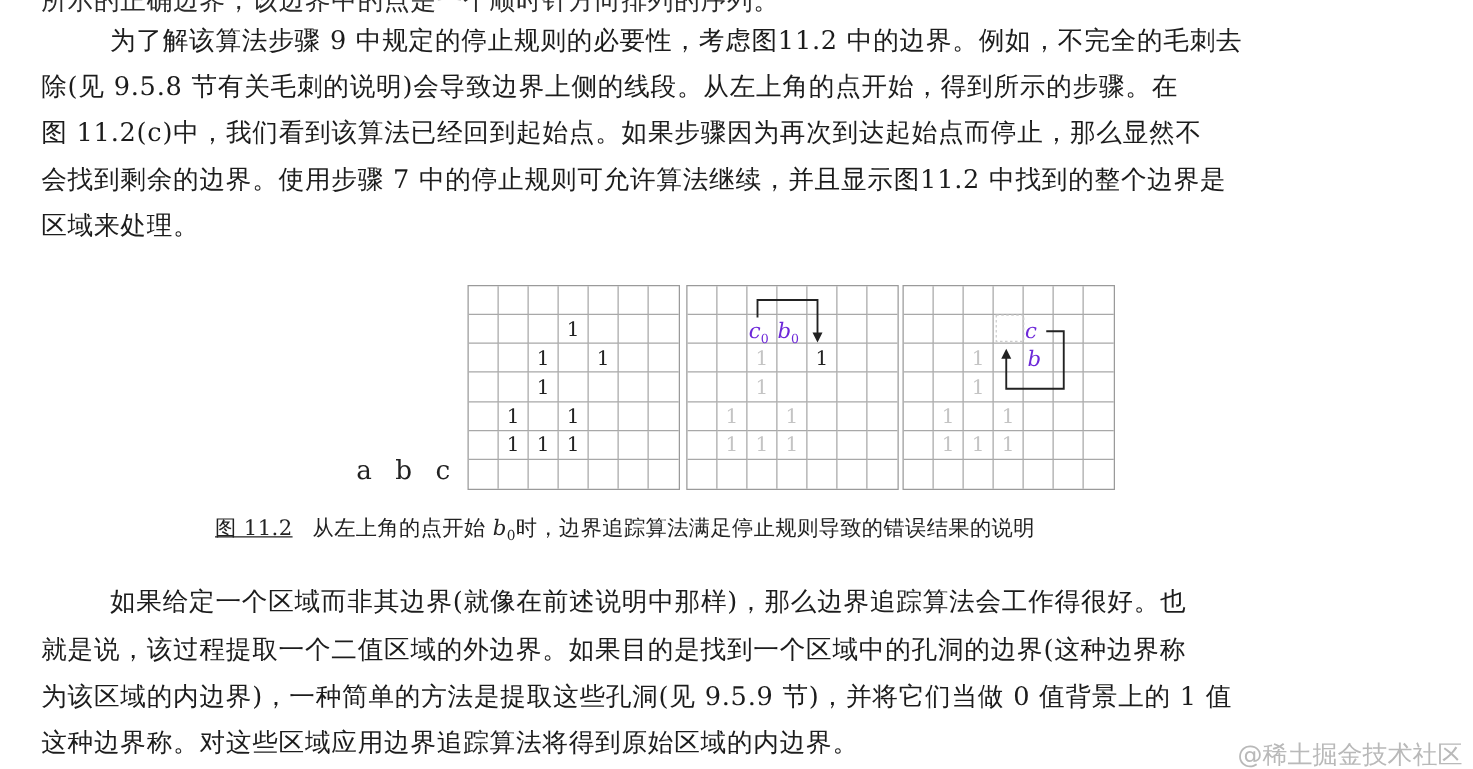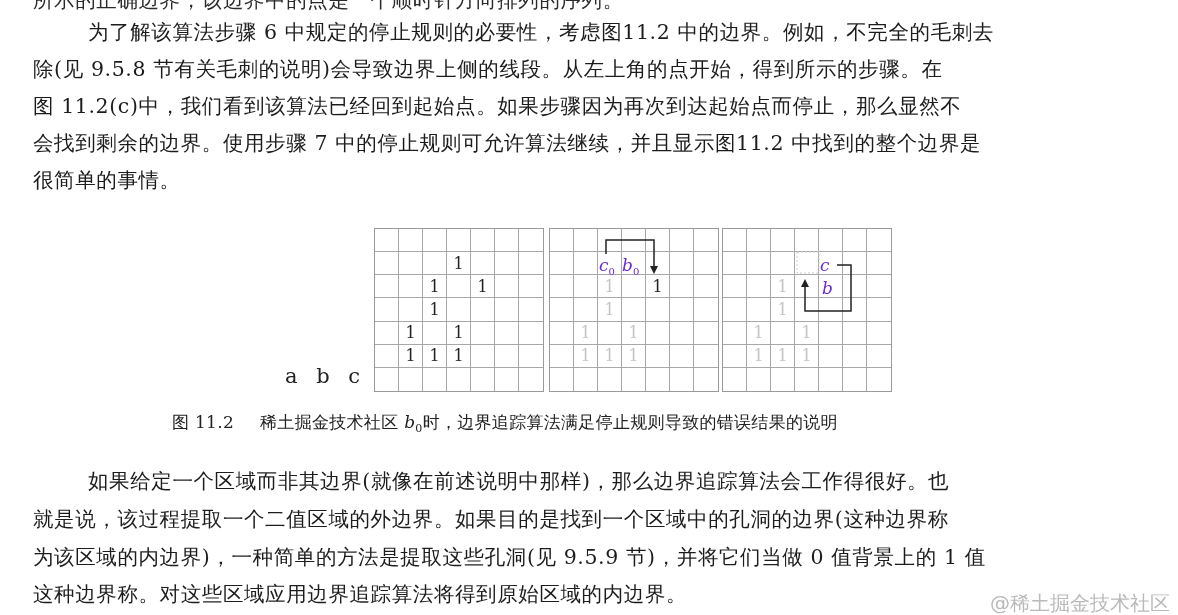--- a/index.html
+++ b/index.html
@@ -29,38 +29,38 @@
     .cell:nth-last-child(-n+7) { border-bottom: none; }
     .panel-labels {
       position: absolute; left: 285px; top: 364px; font-size: 21px; letter-spacing: 6px; color: #222;
     }
     .overlay { position: absolute; left: 0; top: 0; pointer-events: none; }
     .glabel { position: absolute; font-style: italic; font-size: 17px; color: #6d28d9; }
     .caption {
       position: absolute; left: 172px; top: 411px; font-size: 17px; color: #222; white-space: nowrap;
       letter-spacing: 0.3px;
     }
-    .caption .num { margin-right: 26px; }
+    .caption .num { margin-right: 16px; text-decoration: underline; }
     .caption sub { font-size: 11px; }
     .watermark {
       position: absolute; right: 8px; top: 590px; font-size: 20px; color: #b9b9b9;
       font-family: "DejaVu Sans", sans-serif;
     }
   </style>
 </head>
 <body>
 
 <div>
   <div class="line clip-top">所示的正确边界，该边界中的点是一个顺时针方向排列的序列。</div>
 
-  <div class="line indent" style="top:18px">为了解该算法步骤 6 中规定的停止规则的必要性，考虑图11.2 中的边界。例如，不完全的毛刺去</div>
+  <div class="line indent" style="top:18px">为了解该算法步骤 9 中规定的停止规则的必要性，考虑图11.2 中的边界。例如，不完全的毛刺去</div>
   <div class="line" style="top:55px">除(见 9.5.8 节有关毛刺的说明)会导致边界上侧的线段。从左上角的点开始，得到所示的步骤。在</div>
   <div class="line" style="top:92px">图 11.2(c)中，我们看到该算法已经回到起始点。如果步骤因为再次到达起始点而停止，那么显然不</div>
   <div class="line" style="top:129px">会找到剩余的边界。使用步骤 7 中的停止规则可允许算法继续，并且显示图11.2 中找到的整个边界是</div>
-  <div class="line" style="top:166px">很简单的事情。</div>
+  <div class="line" style="top:166px">区域来处理。</div>
 
   <div>
     <div class="panel-labels">a b c</div>
     <div class="grid" id="grid-a" style="left:374px">
         <div class="cell"></div>
         <div class="cell"></div>
         <div class="cell"></div>
         <div class="cell"></div>
         <div class="cell"></div>
         <div class="cell"></div>
@@ -218,21 +218,21 @@
 
     <svg class="overlay" width="1178" height="615">
       <path d="M606 254 V240 H654 V268" fill="none" stroke="#222" stroke-width="1.5"></path>
       <polygon points="650,266 658,266 654,274" fill="#222"></polygon>
       <path d="M837 265 H851 V311 H805 V285" fill="none" stroke="#222" stroke-width="1.5"></path>
       <polygon points="801,287 809,287 805,279" fill="#222"></polygon>
       <rect x="797" y="252" width="22" height="21" fill="none" stroke="#ccc" stroke-dasharray="2,2"></rect>
     </svg>
 
     <div class="caption">
-      <span class="num">图 11.2</span><span>稀土掘金技术社区 </span><i>b</i><sub>0</sub><span>时，边界追踪算法满足停止规则导致的错误结果的说明</span>
+      <span class="num">图 11.2</span><span>从左上角的点开始 </span><i>b</i><sub>0</sub><span>时，边界追踪算法满足停止规则导致的错误结果的说明</span>
     </div>
   </div>
 
   <div class="line indent" style="top:467px">如果给定一个区域而非其边界(就像在前述说明中那样)，那么边界追踪算法会工作得很好。也</div>
   <div class="line" style="top:505px">就是说，该过程提取一个二值区域的外边界。如果目的是找到一个区域中的孔洞的边界(这种边界称</div>
   <div class="line" style="top:543px">为该区域的内边界)，一种简单的方法是提取这些孔洞(见 9.5.9 节)，并将它们当做 0 值背景上的 1 值</div>
   <div class="line" style="top:580px">这种边界称。对这些区域应用边界追踪算法将得到原始区域的内边界。</div>
 
   <div class="watermark">@稀土掘金技术社区</div>
 </div>

